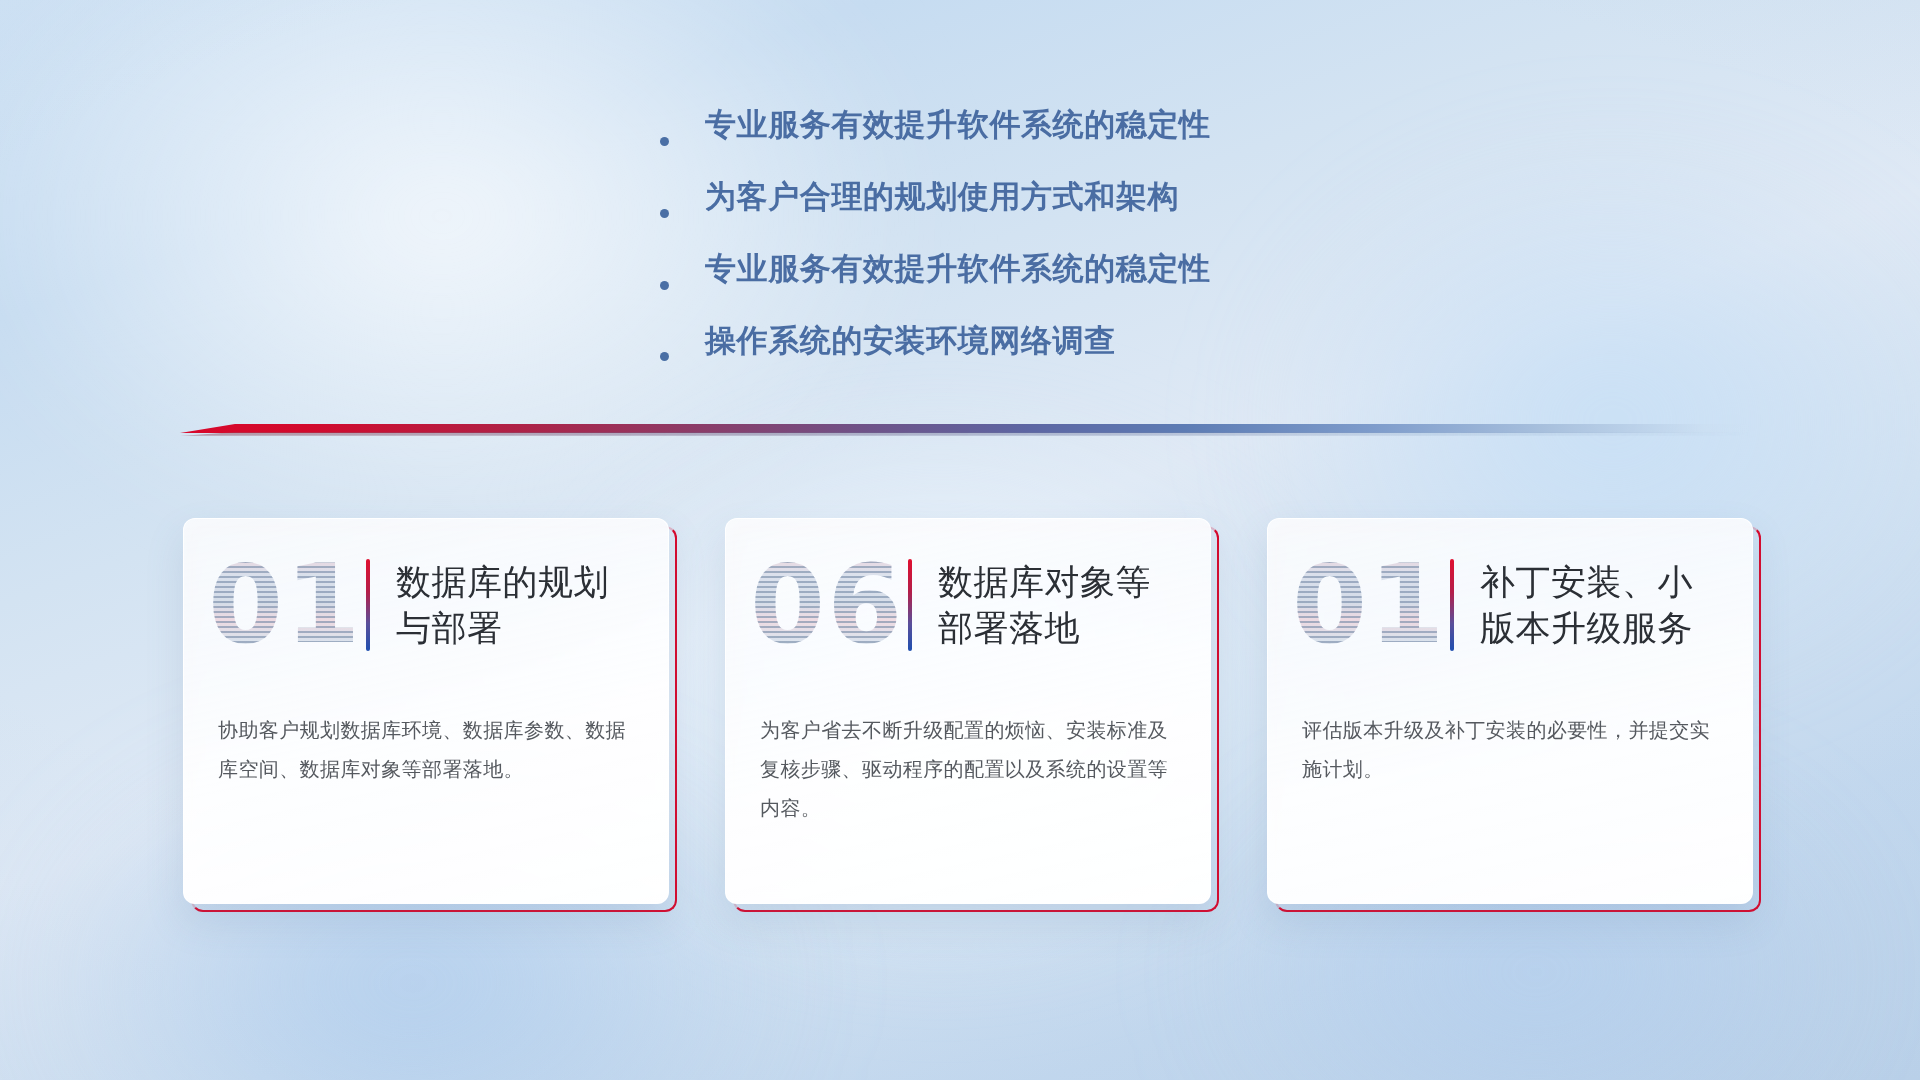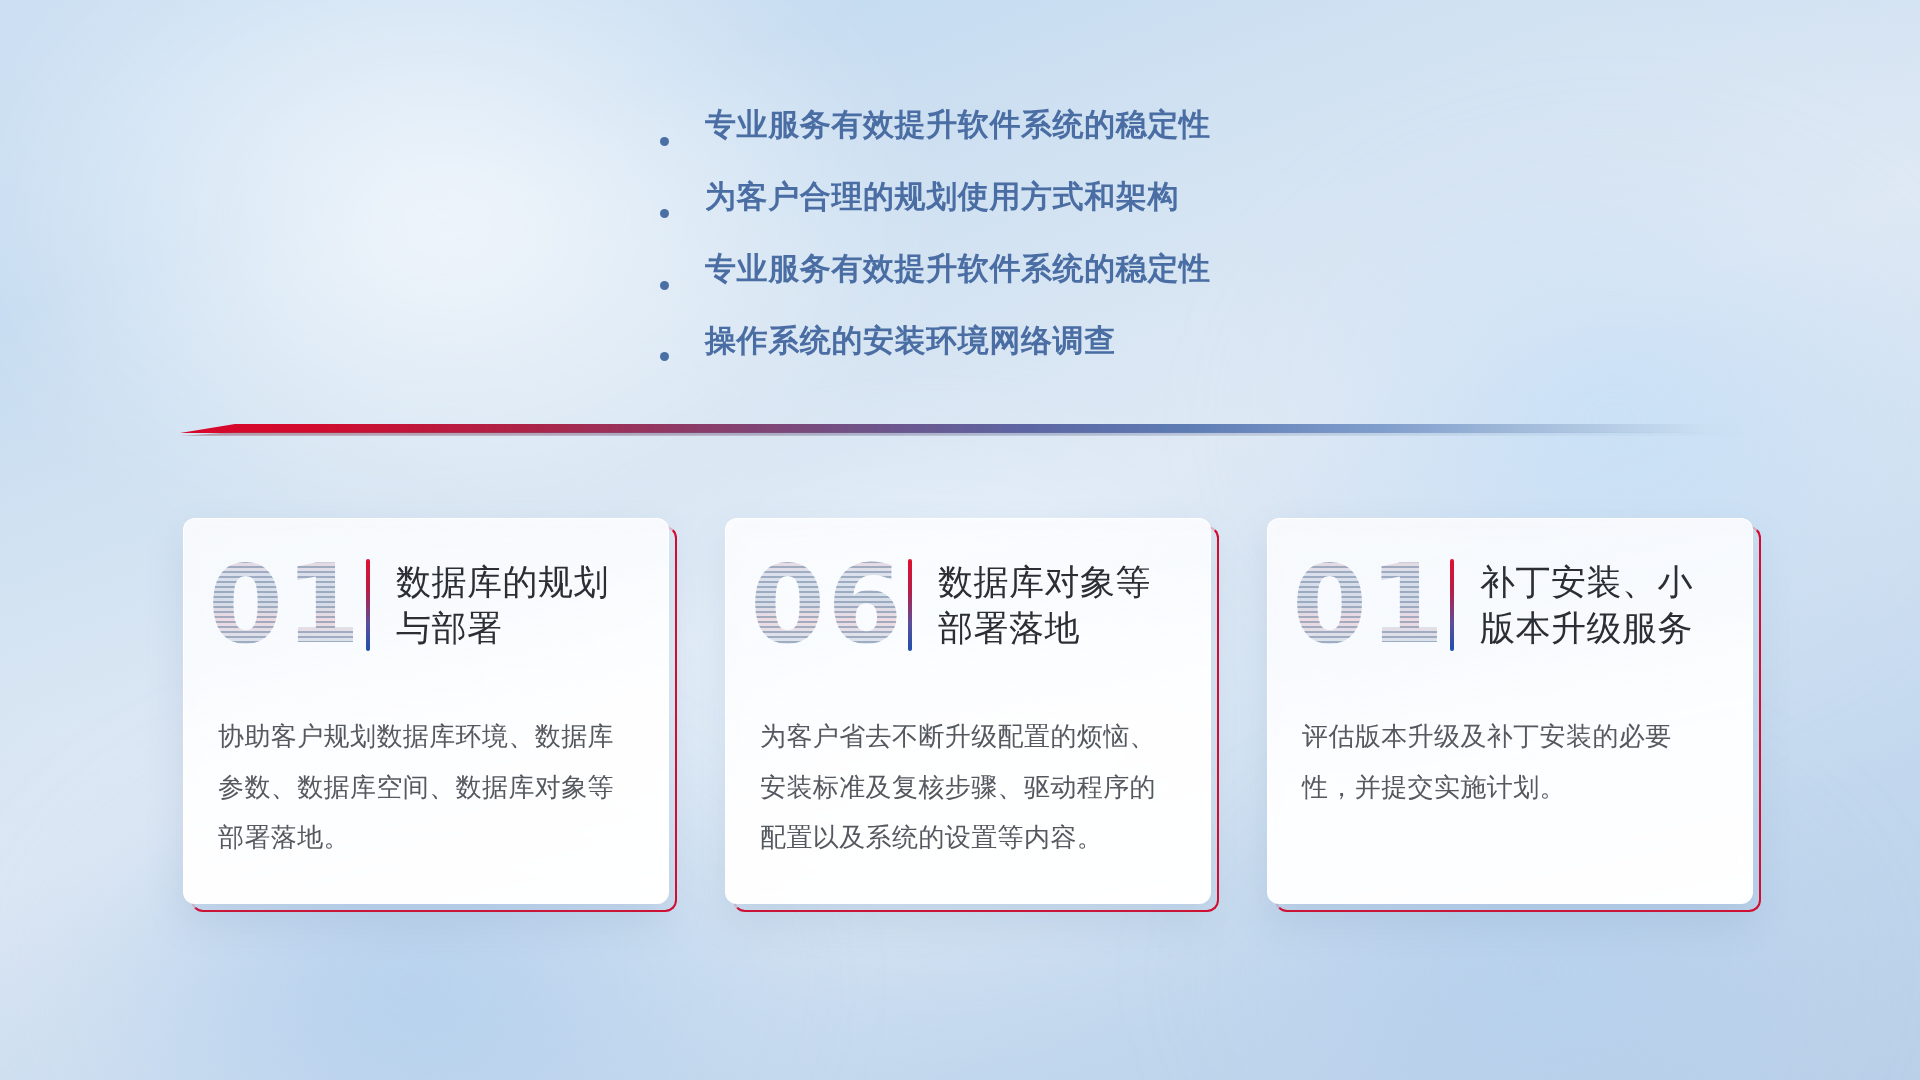--- a/index.html
+++ b/index.html
@@ -268,21 +268,21 @@
     line-height: 1.32;
     color: #2b2f35;
     letter-spacing: 0.5px;
   }
 
   .card-body {
     position: absolute;
     left: 34px;
     right: 30px;
     top: 192px;
-    font-size: 26px;
+    font-size: 20px;
     line-height: 1.95;
     color: #55595f;
     letter-spacing: 0.4px;
   }
 </style>
 </head>
 <body>
 
 <div id="slide">
 

